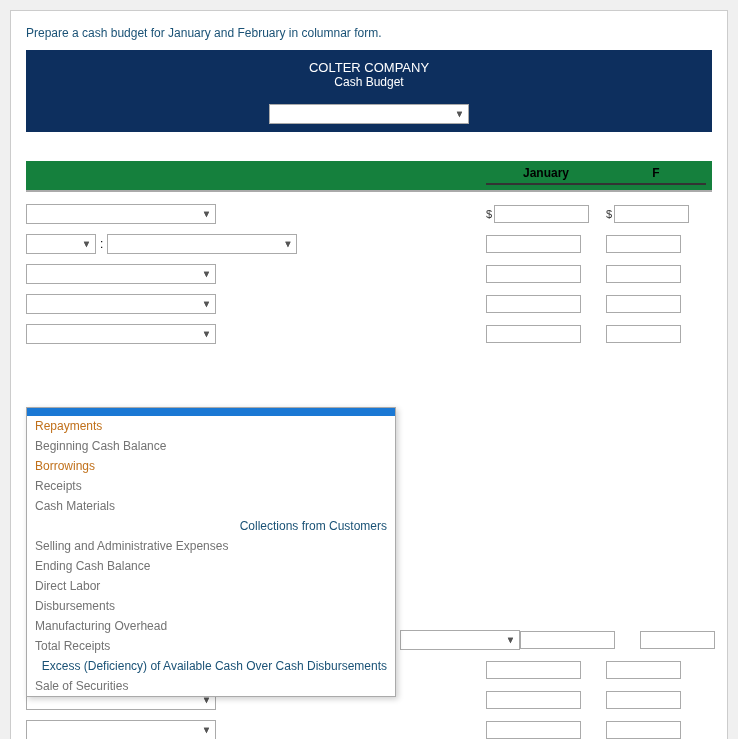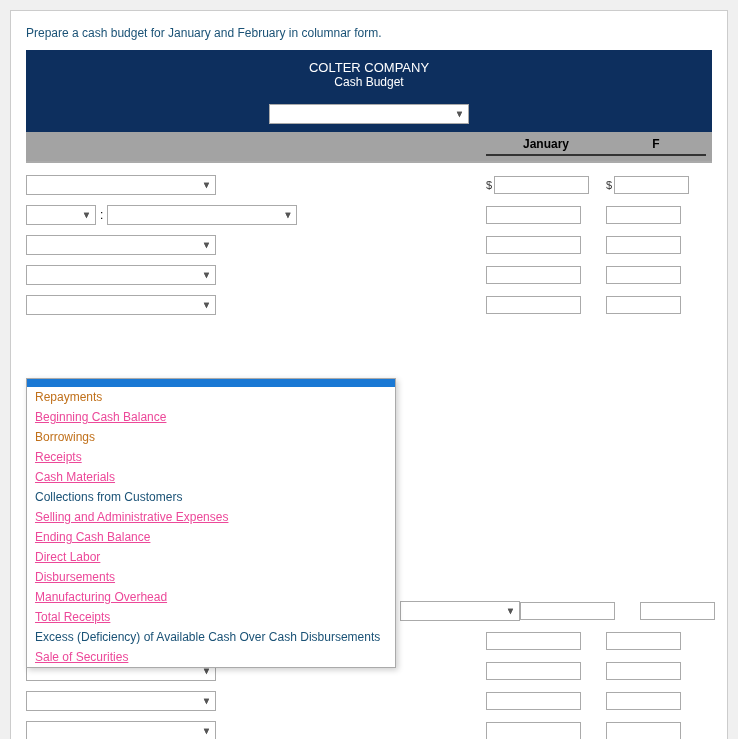--- a/index.html
+++ b/index.html
@@ -61,24 +61,25 @@
       content: '▼';
       position: absolute;
       right: 5px;
       top: 50%;
       transform: translateY(-50%);
       font-size: 9px;
       color: #555;
       pointer-events: none;
     }
     .column-headers {
-      background: #a3a3a3;
+      background: #15803d;
       display: flex;
       border-bottom: 2px solid #aaa;
       padding: 5px 0;
+      margin-top: 29px;
     }
     .col-label {
       flex: 0 0 460px;
     }
     .col-jan {
       flex: 0 0 120px;
       text-align: center;
       font-weight: bold;
       font-size: 12px;
       border-bottom: 2px solid #333;
@@ -181,24 +182,24 @@
     .dropdown-item {
       padding: 3px 8px;
       font-size: 12px;
       cursor: pointer;
     }
     .dropdown-item.orange {
       color: #c0701a;
     }
     .dropdown-item.blue {
       color: #1a5276;
+      text-align: right;
     }
     .dropdown-item.black {
-      color: #ec4899;
-      text-decoration: underline;
+      color: #737373;
     }
   </style>
 </head>
 <body>
 
 <div class="page-container">
   <p class="instruction">Prepare a cash budget for January and February in columnar form.</p>
 
   <div class="header-section">
     <div class="company-name">COLTER COMPANY</div>

